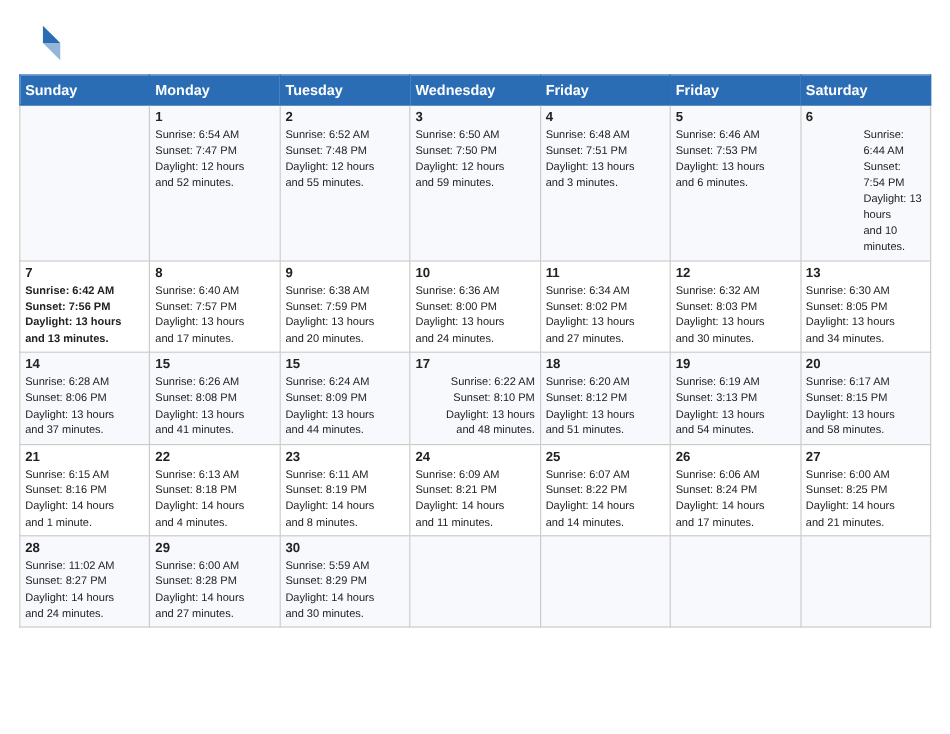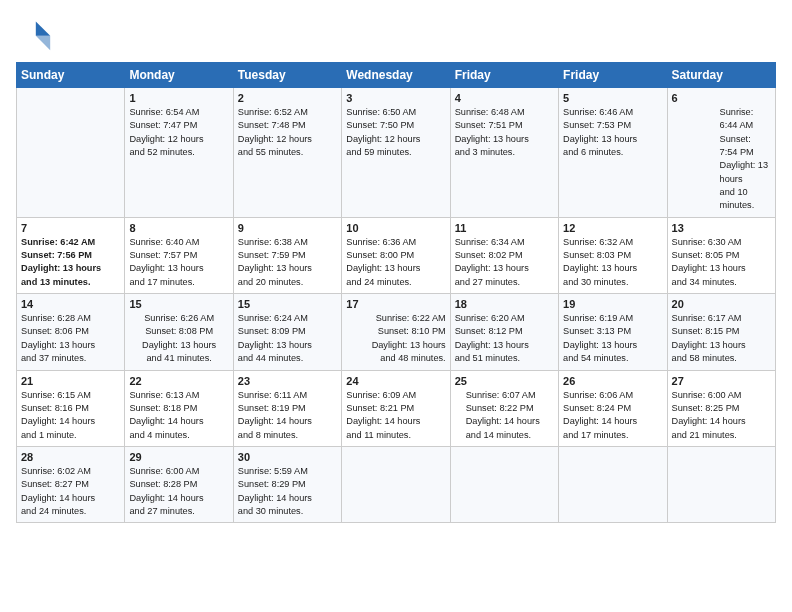--- a/index.html
+++ b/index.html
@@ -225,21 +225,21 @@
         <tr>
           <td>
             <span class="day-num">14</span>
             <div class="day-info" style="white-space: pre-line;">Sunrise: 6:28 AM
 Sunset: 8:06 PM
 Daylight: 13 hours
 and 37 minutes.</div>
           </td>
           <td>
             <span class="day-num">15</span>
-            <div class="day-info" style="white-space: pre-line; text-align: center;">Sunrise: 6:26 AM
+            <div class="day-info" style="white-space: pre-line;">Sunrise: 6:26 AM
 Sunset: 8:08 PM
 Daylight: 13 hours
 and 41 minutes.</div>
           </td>
           <td>
             <span class="day-num">15</span>
             <div class="day-info" style="white-space: pre-line;">Sunrise: 6:24 AM
 Sunset: 8:09 PM
 Daylight: 13 hours
 and 44 minutes.</div>
@@ -297,21 +297,21 @@
           </td>
           <td>
             <span class="day-num">24</span>
             <div class="day-info" style="white-space: pre-line;">Sunrise: 6:09 AM
 Sunset: 8:21 PM
 Daylight: 14 hours
 and 11 minutes.</div>
           </td>
           <td>
             <span class="day-num">25</span>
-            <div class="day-info" style="white-space: pre-line; margin-left: 11px;">Sunrise: 6:07 AM
+            <div class="day-info" style="white-space: pre-line;">Sunrise: 6:07 AM
 Sunset: 8:22 PM
 Daylight: 14 hours
 and 14 minutes.</div>
           </td>
           <td>
             <span class="day-num">26</span>
             <div class="day-info" style="white-space: pre-line;">Sunrise: 6:06 AM
 Sunset: 8:24 PM
 Daylight: 14 hours
 and 17 minutes.</div>
@@ -320,21 +320,21 @@
             <span class="day-num">27</span>
             <div class="day-info" style="white-space: pre-line;">Sunrise: 6:00 AM
 Sunset: 8:25 PM
 Daylight: 14 hours
 and 21 minutes.</div>
           </td>
         </tr>
         <tr>
           <td>
             <span class="day-num">28</span>
-            <div class="day-info" style="white-space: pre-line;">Sunrise: 6:02 AM
+            <div class="day-info" style="white-space: pre-line;">Sunrise: 11:02 AM
 Sunset: 8:27 PM
 Daylight: 14 hours
 and 24 minutes.</div>
           </td>
           <td>
             <span class="day-num">29</span>
             <div class="day-info" style="white-space: pre-line;">Sunrise: 6:00 AM
 Sunset: 8:28 PM
 Daylight: 14 hours
 and 27 minutes.</div>

